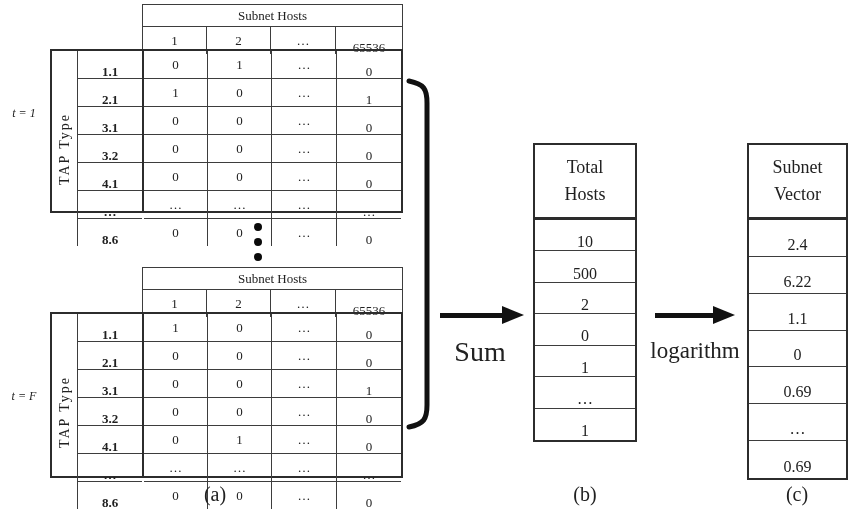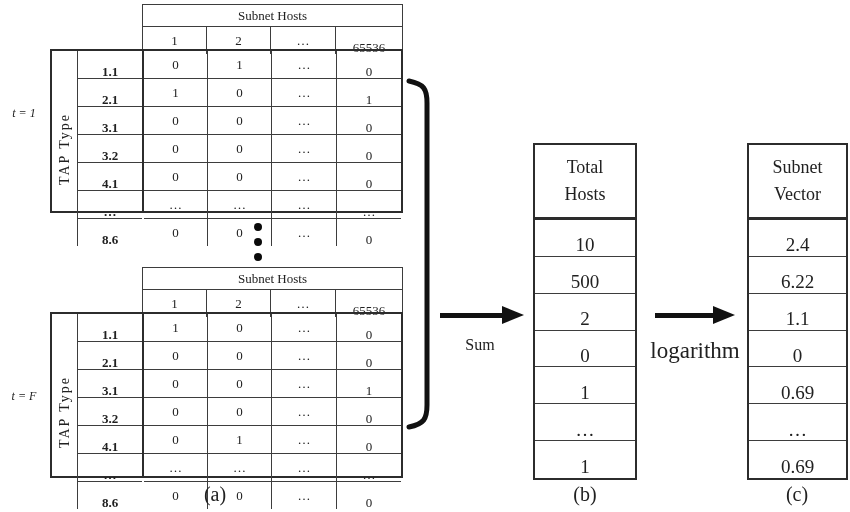--- a/index.html
+++ b/index.html
@@ -29,29 +29,29 @@
 
   .tlabel{font-style:italic;font-size:12px;text-align:center;}
 
   
   .dot{position:absolute;width:8px;height:8px;border-radius:50%;background:#0a0a0a;}
 
   
   .vcol{border:2.4px solid #2c2c2c;display:flex;flex-direction:column;}
   .vcol .vhead{height:72px;border-bottom:3px solid #2c2c2c;display:flex;flex-direction:column;
                align-items:center;justify-content:center;font-size:18px;line-height:1.5;}
-  .vcol .vbody{flex:1;display:grid;grid-template-rows:repeat(7,1fr);font-size:19px;}
+  .vcol .vbody{flex:1;display:grid;grid-template-rows:repeat(7,1fr);font-size:16px;}
 
   
   .arrow{position:absolute;height:18px;}
   .arrow .shaft{position:absolute;left:0;top:7px;height:5px;background:#111;}
   .arrow .head{position:absolute;top:0;width:0;height:0;
                border-top:9px solid transparent;border-bottom:9px solid transparent;
                border-left:22px solid #111;}
-  .oplabel{font-size:16px;text-align:center;}
+  .oplabel{font-size:28px;text-align:center;}
   .caption{font-size:20px;text-align:center;}
 </style>
 </head>
 <body>
 
 <div id="canvas">
 
   <div class="abs tlabel" style="left:2px;top:106px;width:44px;">t = 1</div>
 
   <div class="abs subnet-header" style="left:142px;top:4px;width:261px;height:23px;">Subnet Hosts</div>
@@ -169,21 +169,21 @@
   <svg class="abs" style="left:400px;top:72px;" width="45" height="365" viewBox="0 0 45 365">
     <path d="M 9 9 C 24 12 27 17 27 31 L 27 333 C 27 347 24 352 9 355" fill="none" stroke="#111111" stroke-width="5" stroke-linecap="round"></path>
   </svg>
 
   <div class="arrow" style="left:440px;top:306px;width:84px;">
     <div class="shaft" style="width:62px;"></div>
     <div class="head" style="left:62px;"></div>
   </div>
   <div class="abs oplabel" style="left:438px;top:336px;width:84px;">Sum</div>
 
-  <div class="abs vcol" style="left:533px;top:143px;width:104px;height:337px;">
+  <div class="abs vcol" style="left:533px;top:143px;width:104px;height:299px;">
     <div class="vhead">
       <span>Total</span>
       <span>Hosts</span>
     </div>
     <div class="vbody">
         <div class="cell last-col">10</div>
         <div class="cell last-col">500</div>
         <div class="cell last-col">2</div>
         <div class="cell last-col">0</div>
         <div class="cell last-col">1</div>

